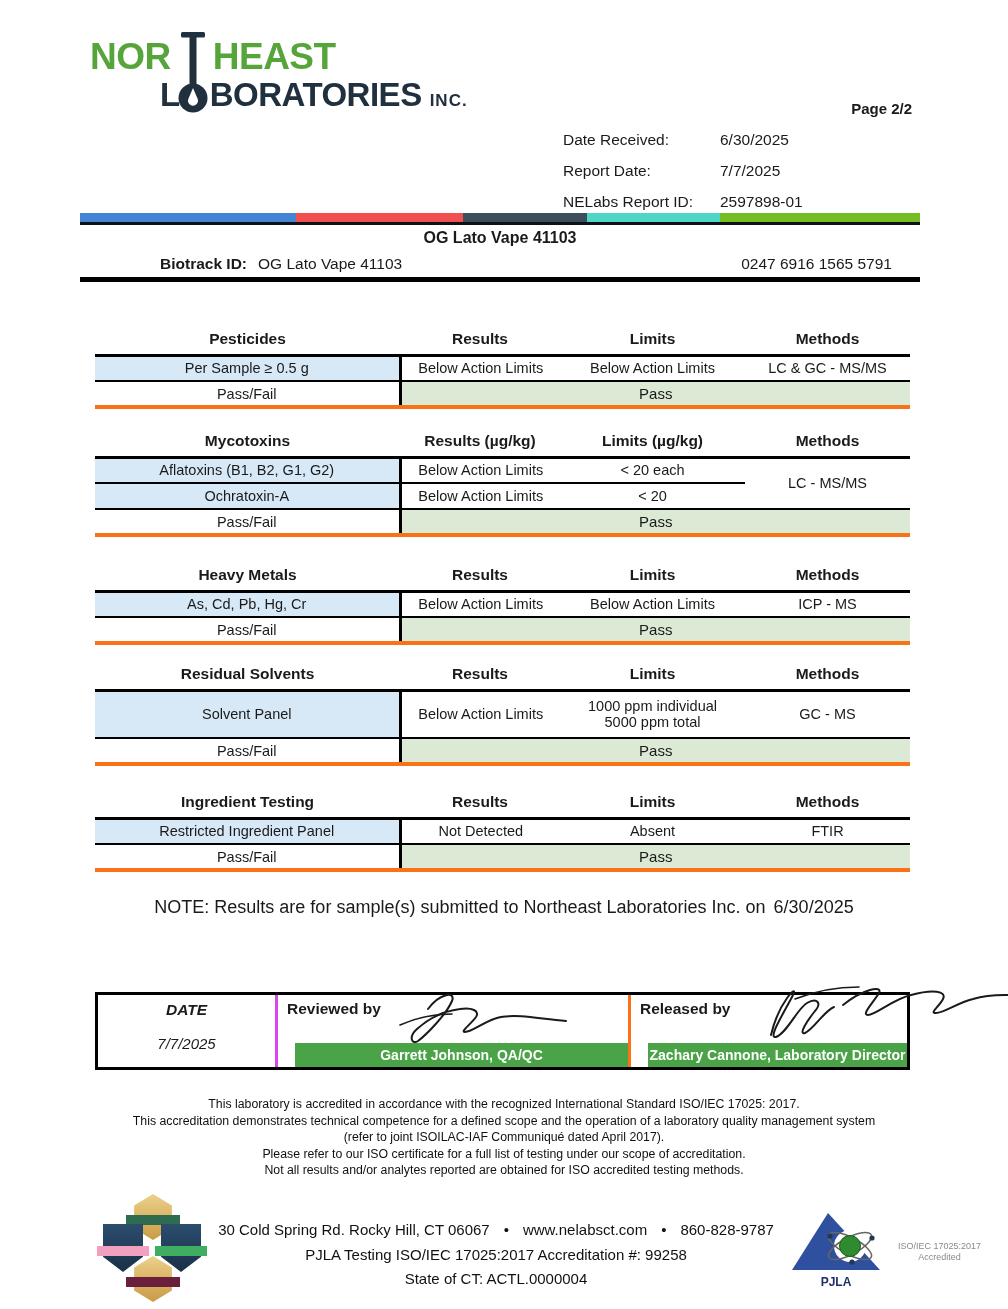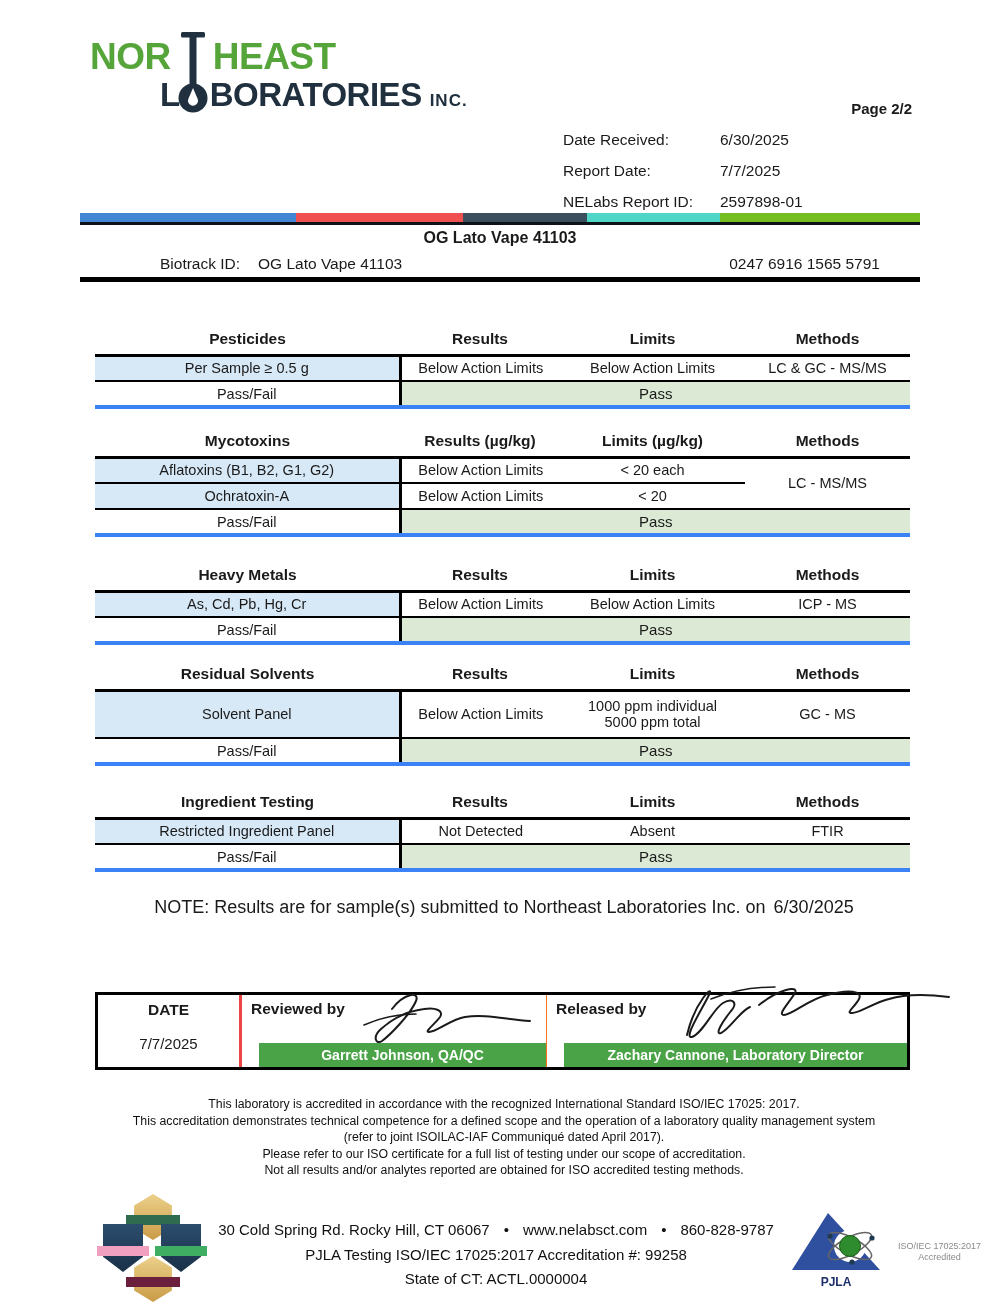--- a/index.html
+++ b/index.html
@@ -23,46 +23,46 @@
   
   .client { position:absolute; left:100px; top:124px; font-size:15.5px; line-height:31px; }
   .report-info { position:absolute; left:563px; top:124px; font-size:15.5px; line-height:31px; display:grid; grid-template-columns:157px auto; }
   
   .stripe { position:absolute; left:80px; top:213px; width:840px; height:9px; display:flex; }
   .stripe span { height:9px; }
   .stripe-underline { position:absolute; left:80px; top:222px; width:840px; height:3px; background:#0d1219; }
   
   .sample-title { position:absolute; left:80px; top:229px; width:840px; text-align:center; font-size:16px; font-weight:bold; }
   .biotrack-row { position:absolute; left:80px; top:255px; width:840px; font-size:15.5px; }
-  .biotrack-label { position:absolute; left:80px; font-weight:normal; }
+  .biotrack-label { position:absolute; left:80px; font-weight:bold; }
   .biotrack-value { position:absolute; left:178px; }
-  .tag-id { position:absolute; right:40px; }
+  .tag-id { position:absolute; right:28px; }
   .thick-rule { position:absolute; left:80px; top:277px; width:840px; height:5px; background:#000; }
   
   .lab-table-wrap { position:absolute; left:95px; width:815px; }
   .t-pesticides { top:328px; } .t-mycotoxins { top:430px; } .t-heavy-metals { top:564px; }
   .t-residual-solvents { top:663px; } .t-ingredient-testing { top:791px; }
   table.lab-table { border-collapse:collapse; table-layout:fixed; width:815px; text-align:center; font-size:14.5px; }
   table.lab-table th { font-size:15.5px; font-weight:bold; border-bottom:3px solid #000; height:27px; vertical-align:middle; padding:0 2px 3px; }
   table.lab-table td { height:26px; vertical-align:middle; padding:1px 2px; border-bottom:2px solid #000; }
   table.lab-table td.analyte { background:var(--cell-blue,#d7e9f7); border-right:3px solid #000; }
   table.lab-table tr.tall td { height:48px; }
-  table.lab-table tr.passrow td { border-bottom:4px solid #3b82f6; }
+  table.lab-table tr.passrow td { border-bottom:4px solid #f97316; }
   table.lab-table td.pass-label { background:#fff; border-right:3px solid #000; }
   table.lab-table td.pass-value { background:var(--pass-green,#dcead5); font-size:15px; }
   
   .note { position:absolute; left:0; top:897px; width:100%; text-align:center; font-size:18px; }
   .note .date { margin-left:8px; }
   
   .signoff { position:absolute; left:95px; top:992px; width:815px; height:78px; border:3px solid #000; display:flex; }
   .so-col { position:relative; }
-  .so-date { width:144px; border-right:3px solid #ef4444; text-align:center; }
+  .so-date { width:180px; border-right:3px solid #d946ef; text-align:center;font-style:italic; }
   .so-date-label { font-size:15.5px; font-weight:bold; margin-top:6px; }
   .so-date-value { font-size:15px; margin-top:16px; }
-  .so-reviewed { width:305px; border-right:1px solid #f97316; }
+  .so-reviewed { width:353px; border-right:3px solid #f97316; }
   .so-released { flex:1; }
   .so-label { font-size:15.5px; font-weight:bold; padding:5px 0 0 9px; }
   .sig-bar { position:absolute; bottom:0; left:17px; right:0; height:24px; background:var(--bar-green,#4aa447);
     color:#fff; font-weight:bold; font-size:14px; text-align:center; line-height:24px; }
   .sig { position:absolute; pointer-events:none; }
   .sig-reviewed { left:92px; top:-6px; }
   .sig-released { left:104px; top:-18px; }
   
   .accreditation { position:absolute; left:0; top:1096px; width:100%; text-align:center; font-size:12.3px; line-height:16.6px; color:#111; }
   

